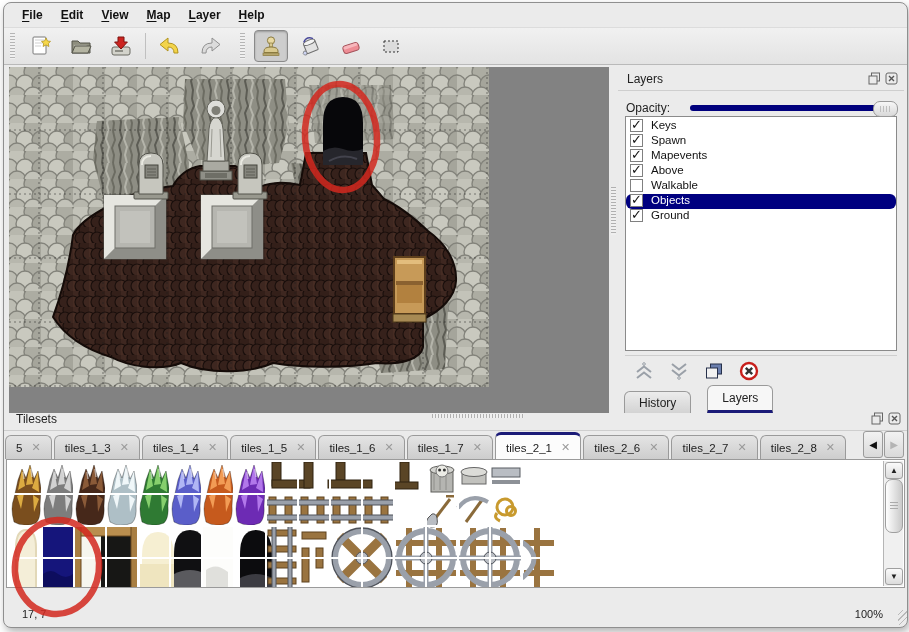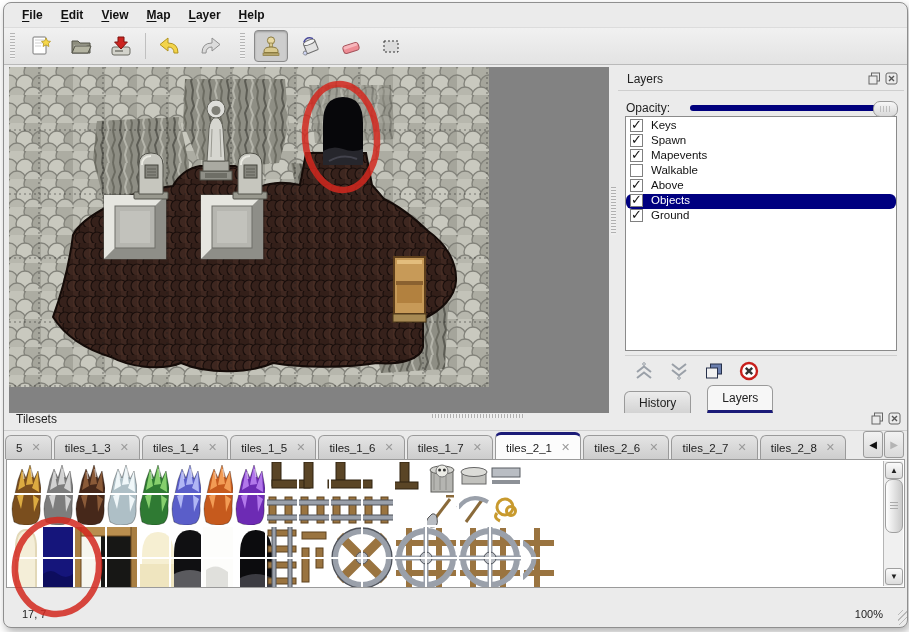--- a/index.html
+++ b/index.html
@@ -288,26 +288,26 @@
         </div>
       <div class="layer-row">
           <span class="cbx checked"></span>
           <span>Spawn</span>
         </div>
       <div class="layer-row">
           <span class="cbx checked"></span>
           <span>Mapevents</span>
         </div>
       <div class="layer-row">
+          <span class="cbx checked"></span>
+          <span>Above</span>
+        </div>
+      <div class="layer-row">
           <span class="cbx"></span>
           <span>Walkable</span>
-        </div>
-      <div class="layer-row">
-          <span class="cbx checked"></span>
-          <span>Above</span>
         </div>
       <div class="layer-row selected">
           <span class="cbx checked"></span>
           <span>Objects</span>
         </div>
       <div class="layer-row">
           <span class="cbx checked"></span>
           <span>Ground</span>
         </div>
     </div>

